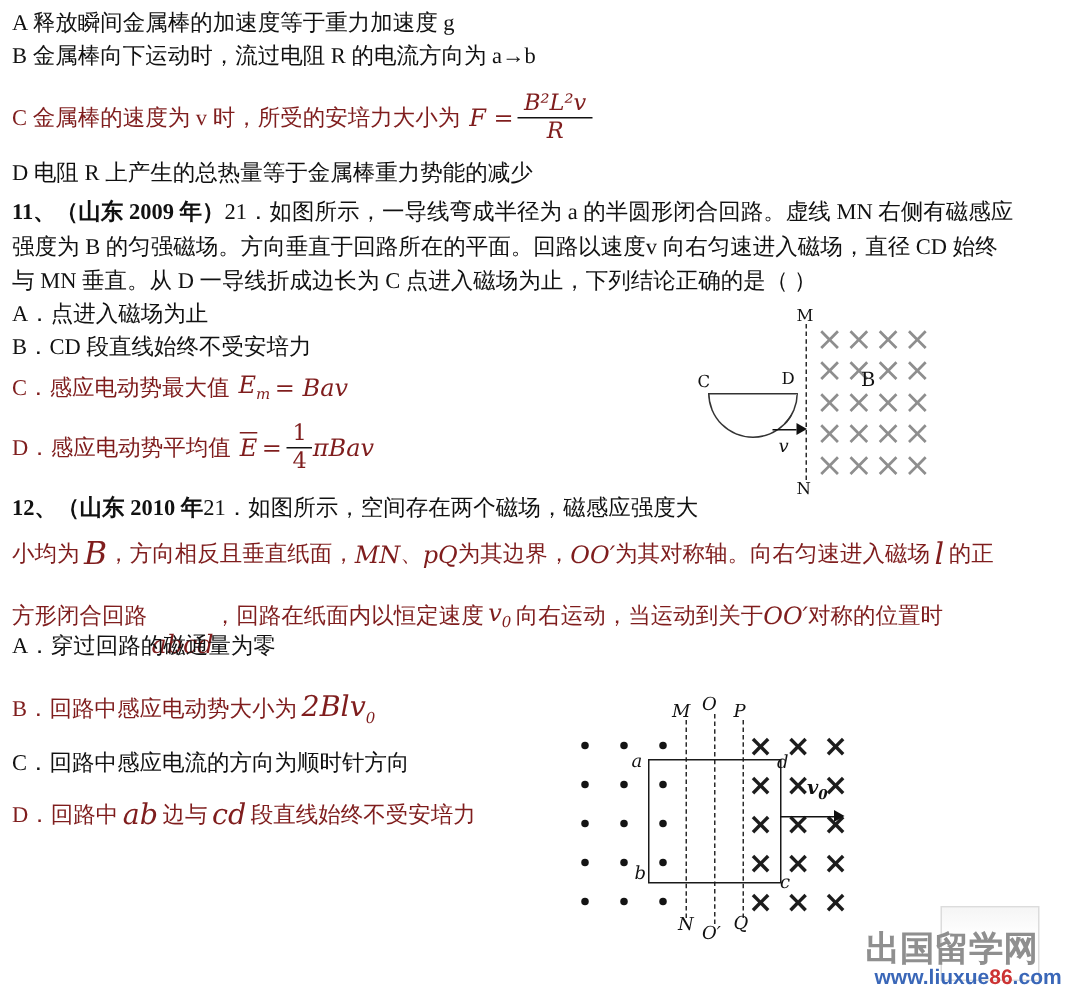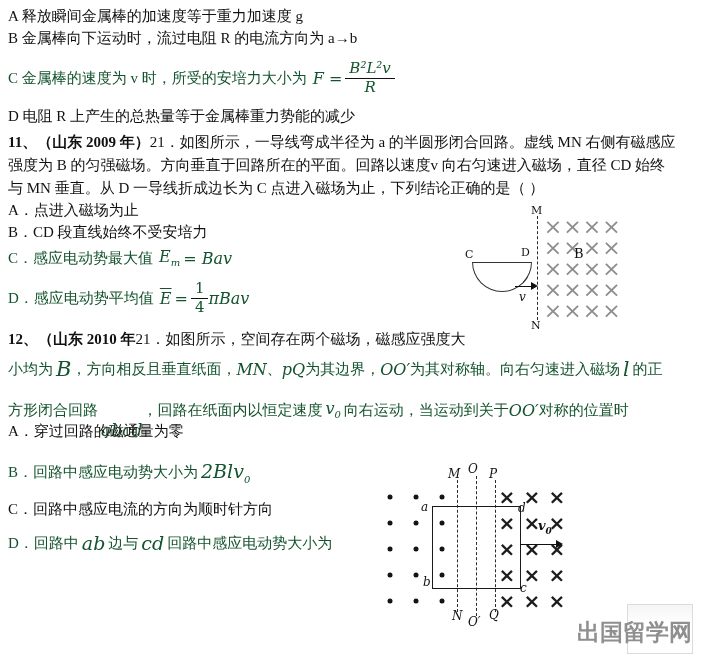--- a/index.html
+++ b/index.html
@@ -1,21 +1,21 @@
 <!DOCTYPE html>
 <html><head>
 <meta charset="utf-8">
 <style>
   html,body{margin:0;padding:0;background:#ffffff;}
   body{width:714px;height:662px;position:relative;overflow:hidden;
        font-family:"Liberation Serif","DejaVu Serif",serif;color:#111;}
   .page{position:absolute;left:0;top:0;width:714px;height:662px;background:#fff;}
 
   .line{position:absolute;white-space:nowrap;font-size:15px;line-height:19px;color:#111;}
-  .row{position:absolute;white-space:nowrap;display:flex;align-items:center;font-size:15px;color:#14532d;}
+  .row{position:absolute;white-space:nowrap;display:flex;align-items:center;font-size:15px;color:#7f1d1d;}
   .bh{font-weight:bold;}
 
   .mi{font-family:"DejaVu Serif",serif;font-style:italic;font-size:16px;}
   .mi-md{font-family:"DejaVu Serif",serif;font-style:italic;font-size:17px;margin-top:39px;}
   .mi-lg{font-family:"DejaVu Serif",serif;font-style:italic;font-size:19px;}
   .mi-xl{font-family:"DejaVu Serif",serif;font-style:italic;font-size:21px;}
   .obar{text-decoration:overline;}
   sub{font-size:10px;}
   .gap{margin-left:6px;}
   .gap-s{margin-left:3px;}
@@ -161,21 +161,21 @@
   <div class="row" style="left:8px;top:459px;height:26px">
     <span>B．回路中感应电动势大小为</span>
     <span class="mi-lg gap-s"><span>2Blv</span><sub>0</sub></span>
   </div>
   <div class="line" style="left:8px;top:500px">C．回路中感应电流的方向为顺时针方向</div>
   <div class="row" style="left:8px;top:530px;height:26px">
     <span>D．回路中</span>
     <span class="mi-lg gap-s">ab</span>
     <span class="gap-s">边与</span>
     <span class="mi-lg gap-s">cd</span>
-    <span class="gap-s">回路中感应电动势大小为</span>
+    <span class="gap-s">段直线始终不受安培力</span>
   </div>
 
   <div class="diagram" style="left:383px;top:460px;width:205px;height:175px">
     <span class="dlabel it" style="left:65px;top:7px">M</span>
     <span class="dlabel it" style="left:85px;top:2px">O</span>
     <span class="dlabel it" style="left:106px;top:7px">P</span>
     <div class="vdash" style="left:74px;top:20px;height:132px"></div>
     <div class="vdash" style="left:93px;top:16px;height:140px"></div>
     <div class="vdash" style="left:112px;top:20px;height:132px"></div>
     <span class="dlabel it" style="left:69px;top:149px">N</span>
@@ -222,15 +222,16 @@
     <span class="dlabel it" style="left:40px;top:115px">b</span>
     <span class="dlabel it" style="left:137px;top:121px">c</span>
     <span class="dlabel it" style="left:135px;top:41px">d</span>
     <div class="arrow" style="left:137px;top:84px;width:36px"></div>
     <span class="dlabel it" style="left:155px;top:58px;font-weight:bold;font-size:13px"><span>v</span><sub style="font-size:9px">0</sub></span>
   </div>
 
   <div class="watermark">
     <div class="wm-box"></div>
     <div class="wm-site">出国留学网</div>
+    <div class="wm-url"><span class="wm-blue">www.liuxue</span><span class="wm-red">86</span><span class="wm-blue">.com</span></div>
   </div>
 
 </div>
 
 </body></html>

